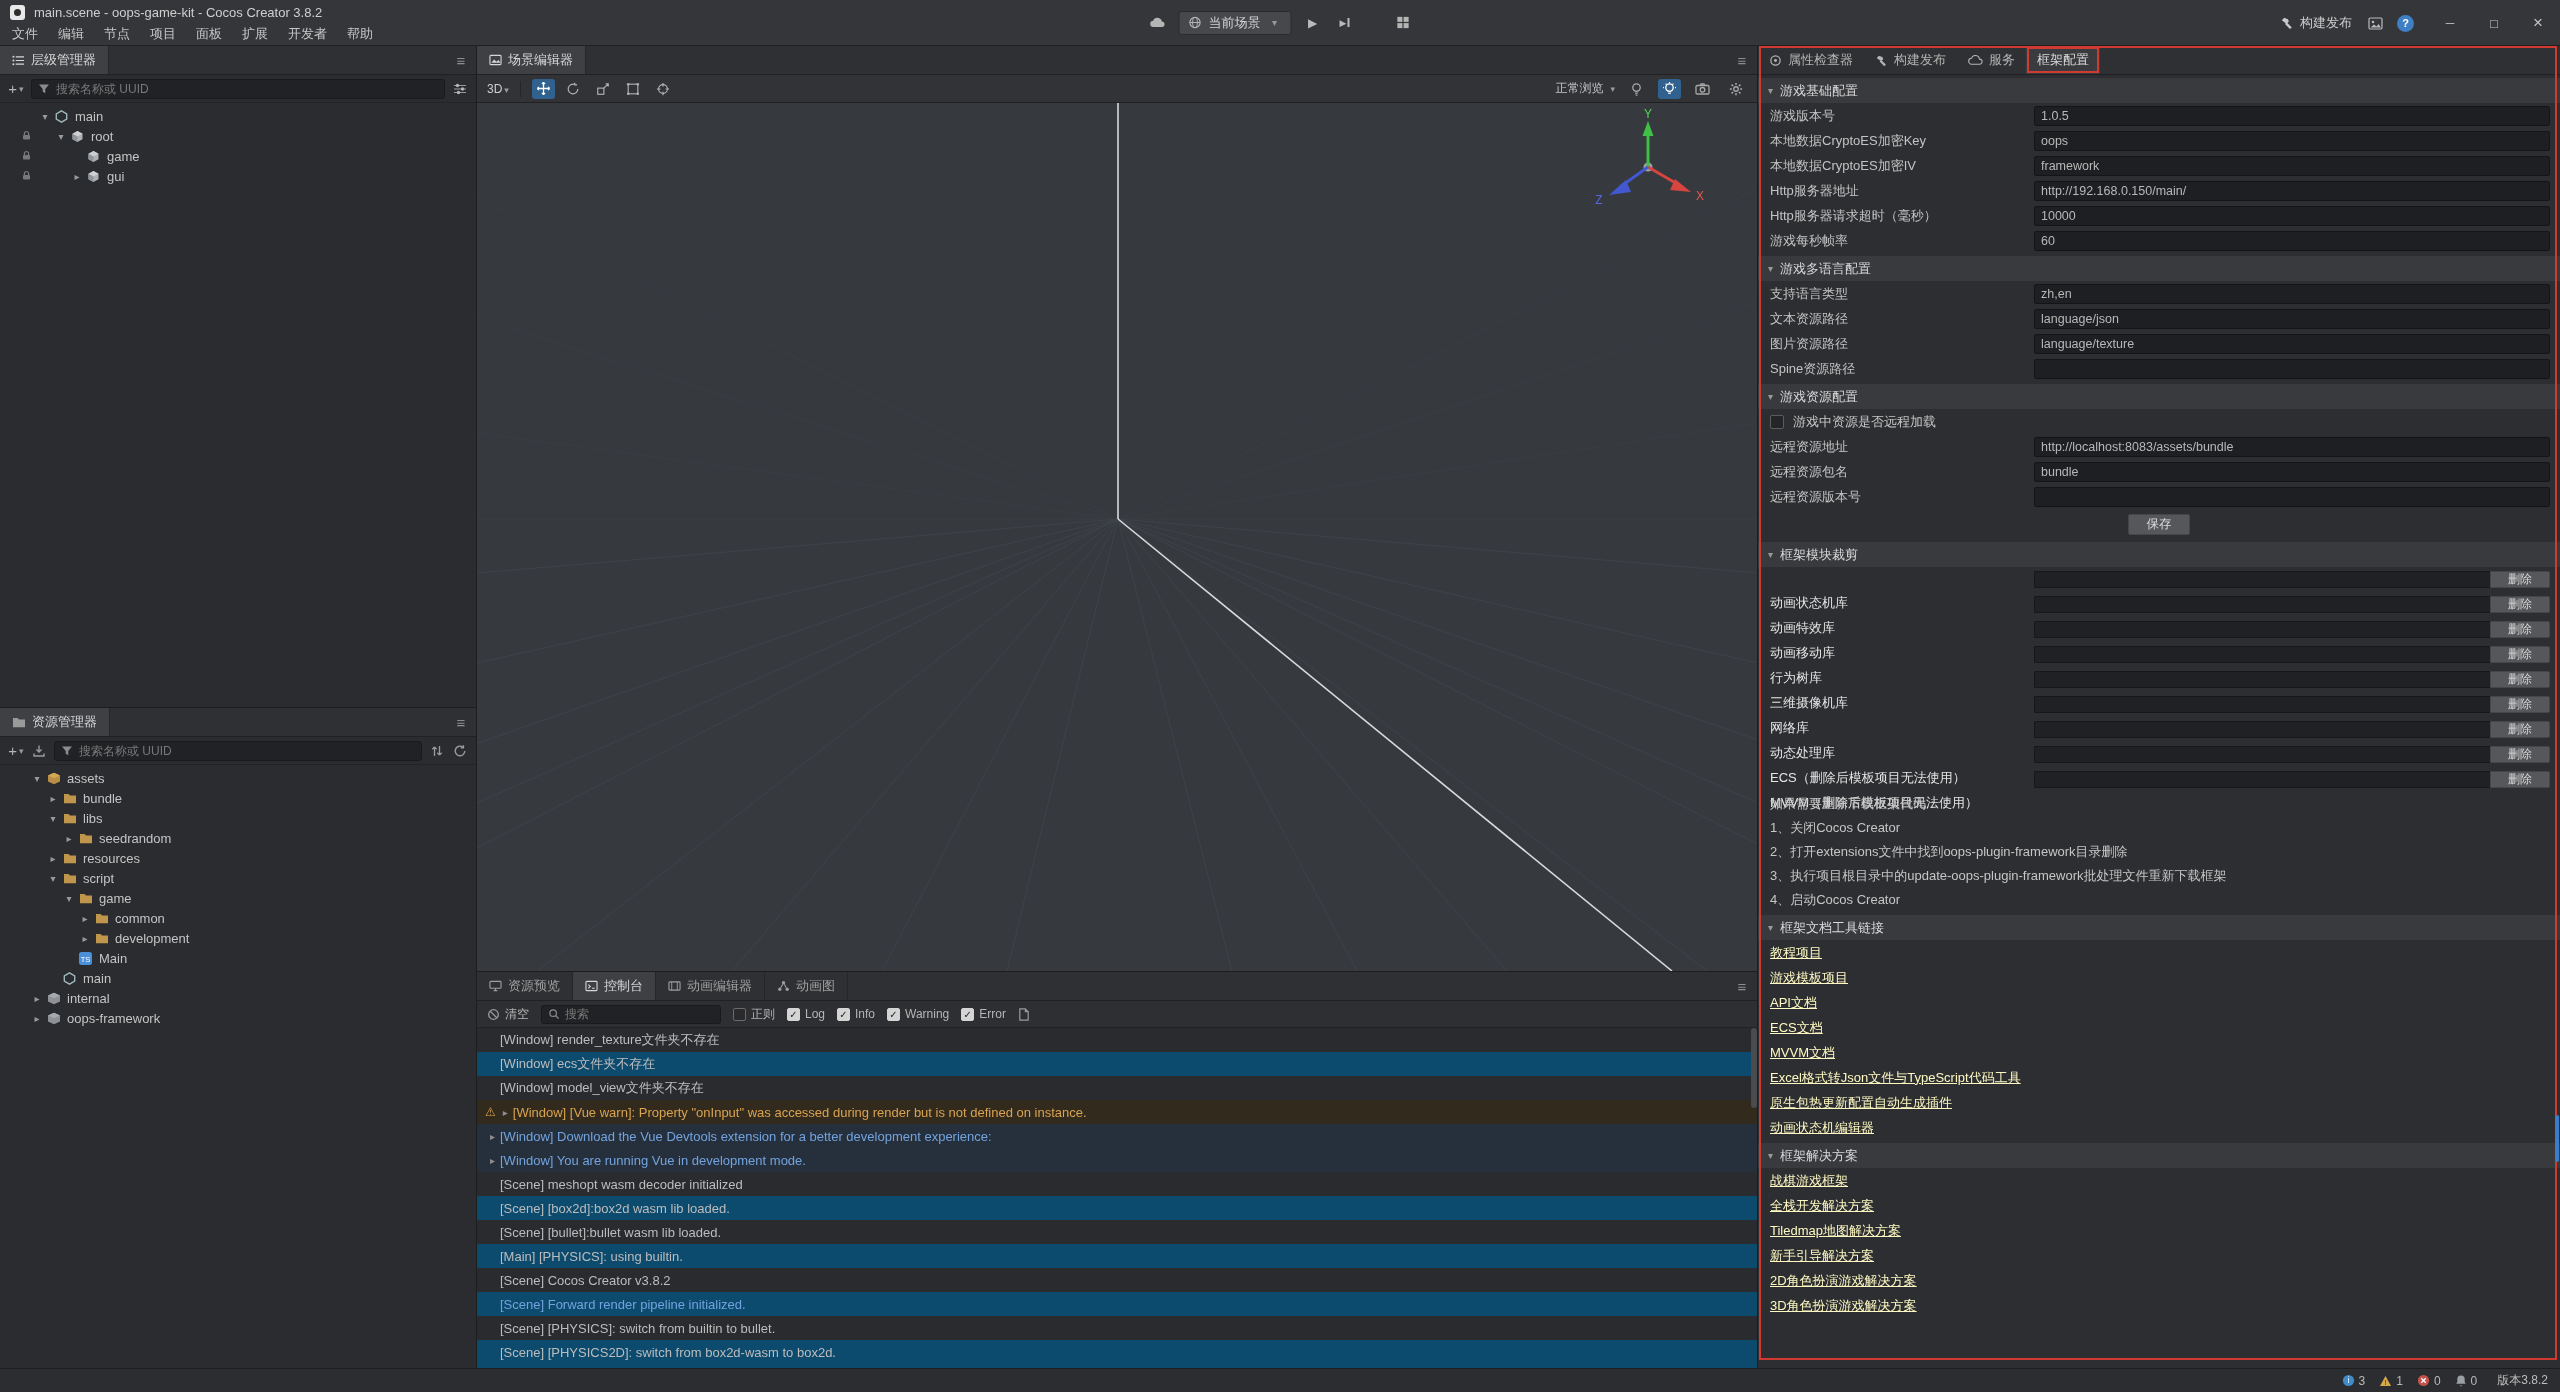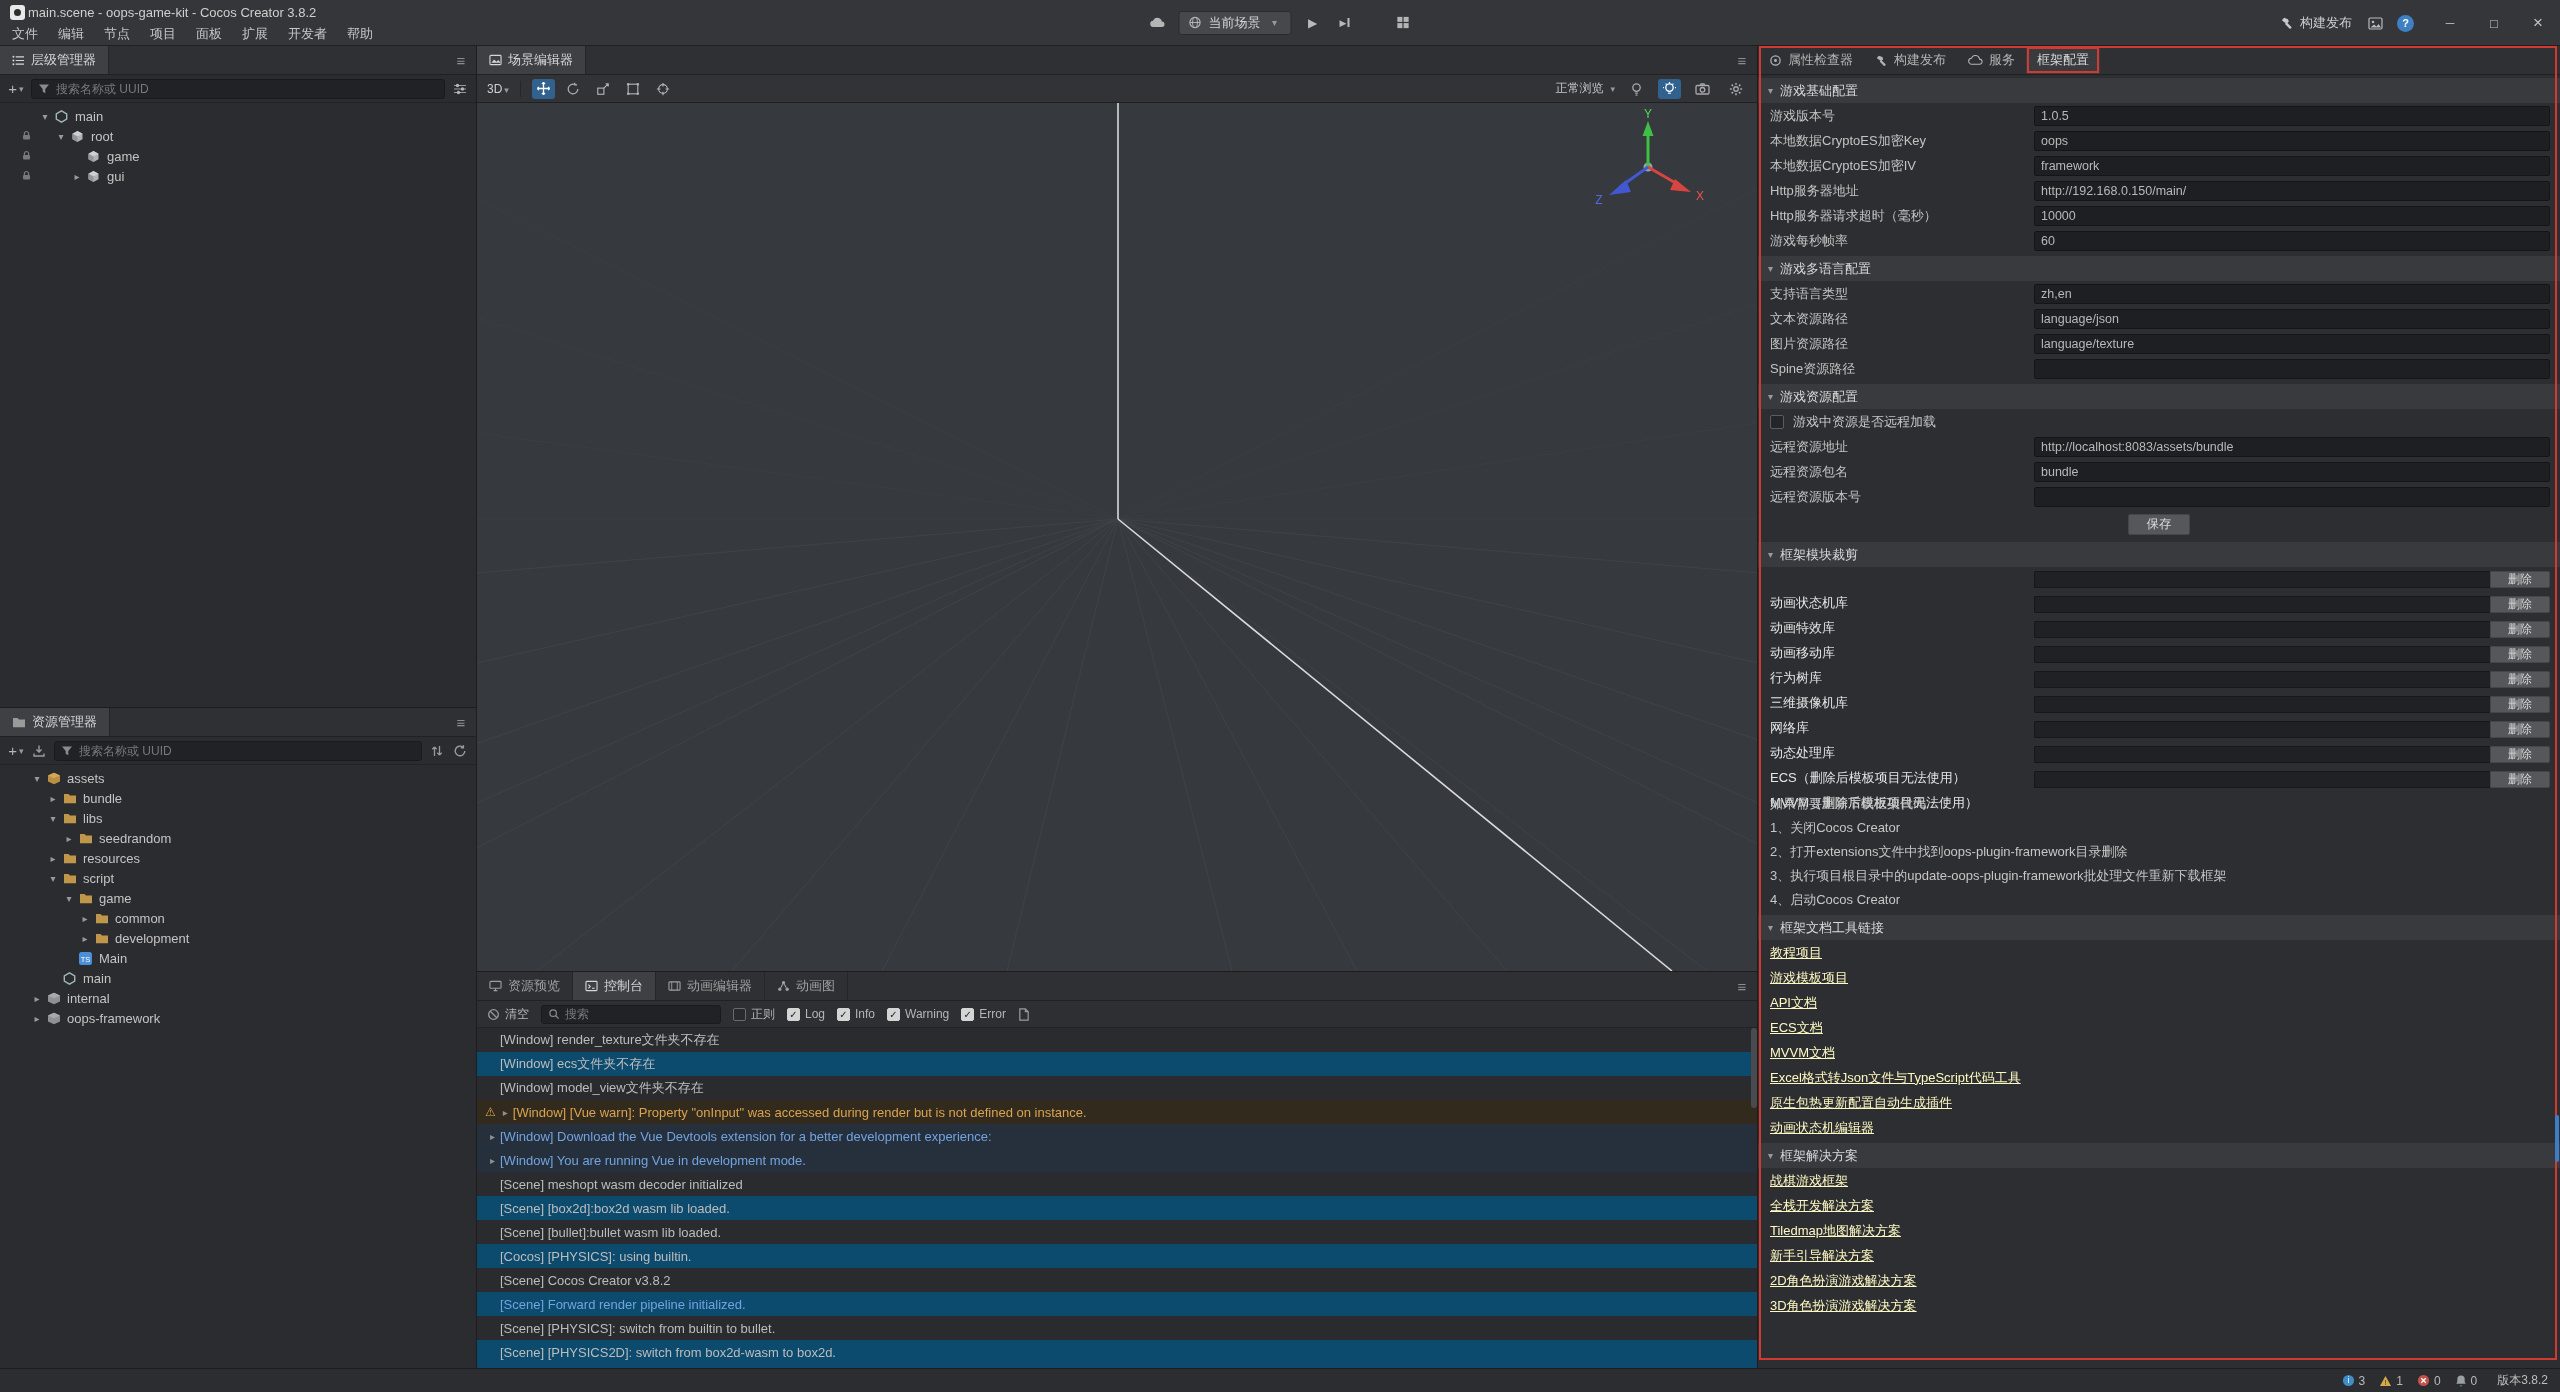--- a/index.html
+++ b/index.html
@@ -4,21 +4,21 @@
 <style>
 *{margin:0;padding:0;box-sizing:border-box;}
 html,body{width:2560px;height:1392px;}
 body{font-family:"Liberation Sans","DejaVu Sans",sans-serif;font-size:13px;color:#c6c6c6;background:#242528;overflow:hidden;}
 input,button{font-family:inherit;font-size:inherit;color:inherit;background:none;border:none;outline:none;}
 svg{display:block;flex:none;}
 .app{width:2560px;height:1392px;display:flex;flex-direction:column;background:#242528;}
 
 
 .titlebar{height:46px;flex:none;background:#343639;border-bottom:1px solid #202020;position:relative;z-index:10;}
-.tb-title{position:absolute;left:10px;top:5px;display:flex;align-items:center;gap:3px;color:#cfcfcf;}
+.tb-title{position:absolute;left:10px;top:5px;display:flex;align-items:center;gap:9px;color:#cfcfcf;}
 .logo{width:15px;height:15px;border-radius:3px;background:#e8e8e8;display:inline-flex;align-items:center;justify-content:center;}
 .logo::after{content:"";width:7px;height:7px;border-radius:50%;background:#2d2d2d;}
 .menubar{position:absolute;left:2px;bottom:0;display:flex;height:22px;align-items:center;}
 .menu-item{padding:0 10px;color:#c6c6c6;cursor:default;}
 .tb-center{position:absolute;left:50%;top:50%;transform:translate(-50%,-50%);display:flex;align-items:center;gap:10px;}
 .scene-select{height:24px;background:#46484c;border:1px solid #2a2a2a;border-radius:3px;display:flex;align-items:center;gap:7px;padding:0 9px;color:#d2d2d2;}
 .tb-icon{width:22px;height:22px;display:inline-flex;align-items:center;justify-content:center;color:#b9b9b9;}
 .i-play::before{content:"▶";font-size:12px;}
 .i-step{display:inline-flex;align-items:center;}
 .i-step::before{content:"▶";font-size:9px;}
@@ -741,21 +741,21 @@
             <div class="crow">
                 <span class="cexp"></span>
                 <span class="ctext">[Scene] [box2d]:box2d wasm lib loaded.</span>
               </div>
             <div class="crow">
                 <span class="cexp"></span>
                 <span class="ctext">[Scene] [bullet]:bullet wasm lib loaded.</span>
               </div>
             <div class="crow">
                 <span class="cexp"></span>
-                <span class="ctext">[Cocos] [PHYSICS]: using builtin.</span>
+                <span class="ctext">[Main] [PHYSICS]: using builtin.</span>
               </div>
             <div class="crow">
                 <span class="cexp"></span>
                 <span class="ctext">[Scene] Cocos Creator v3.8.2</span>
               </div>
             <div class="crow t-info">
                 <span class="cexp"></span>
                 <span class="ctext">[Scene] Forward render pipeline initialized.</span>
               </div>
             <div class="crow">

